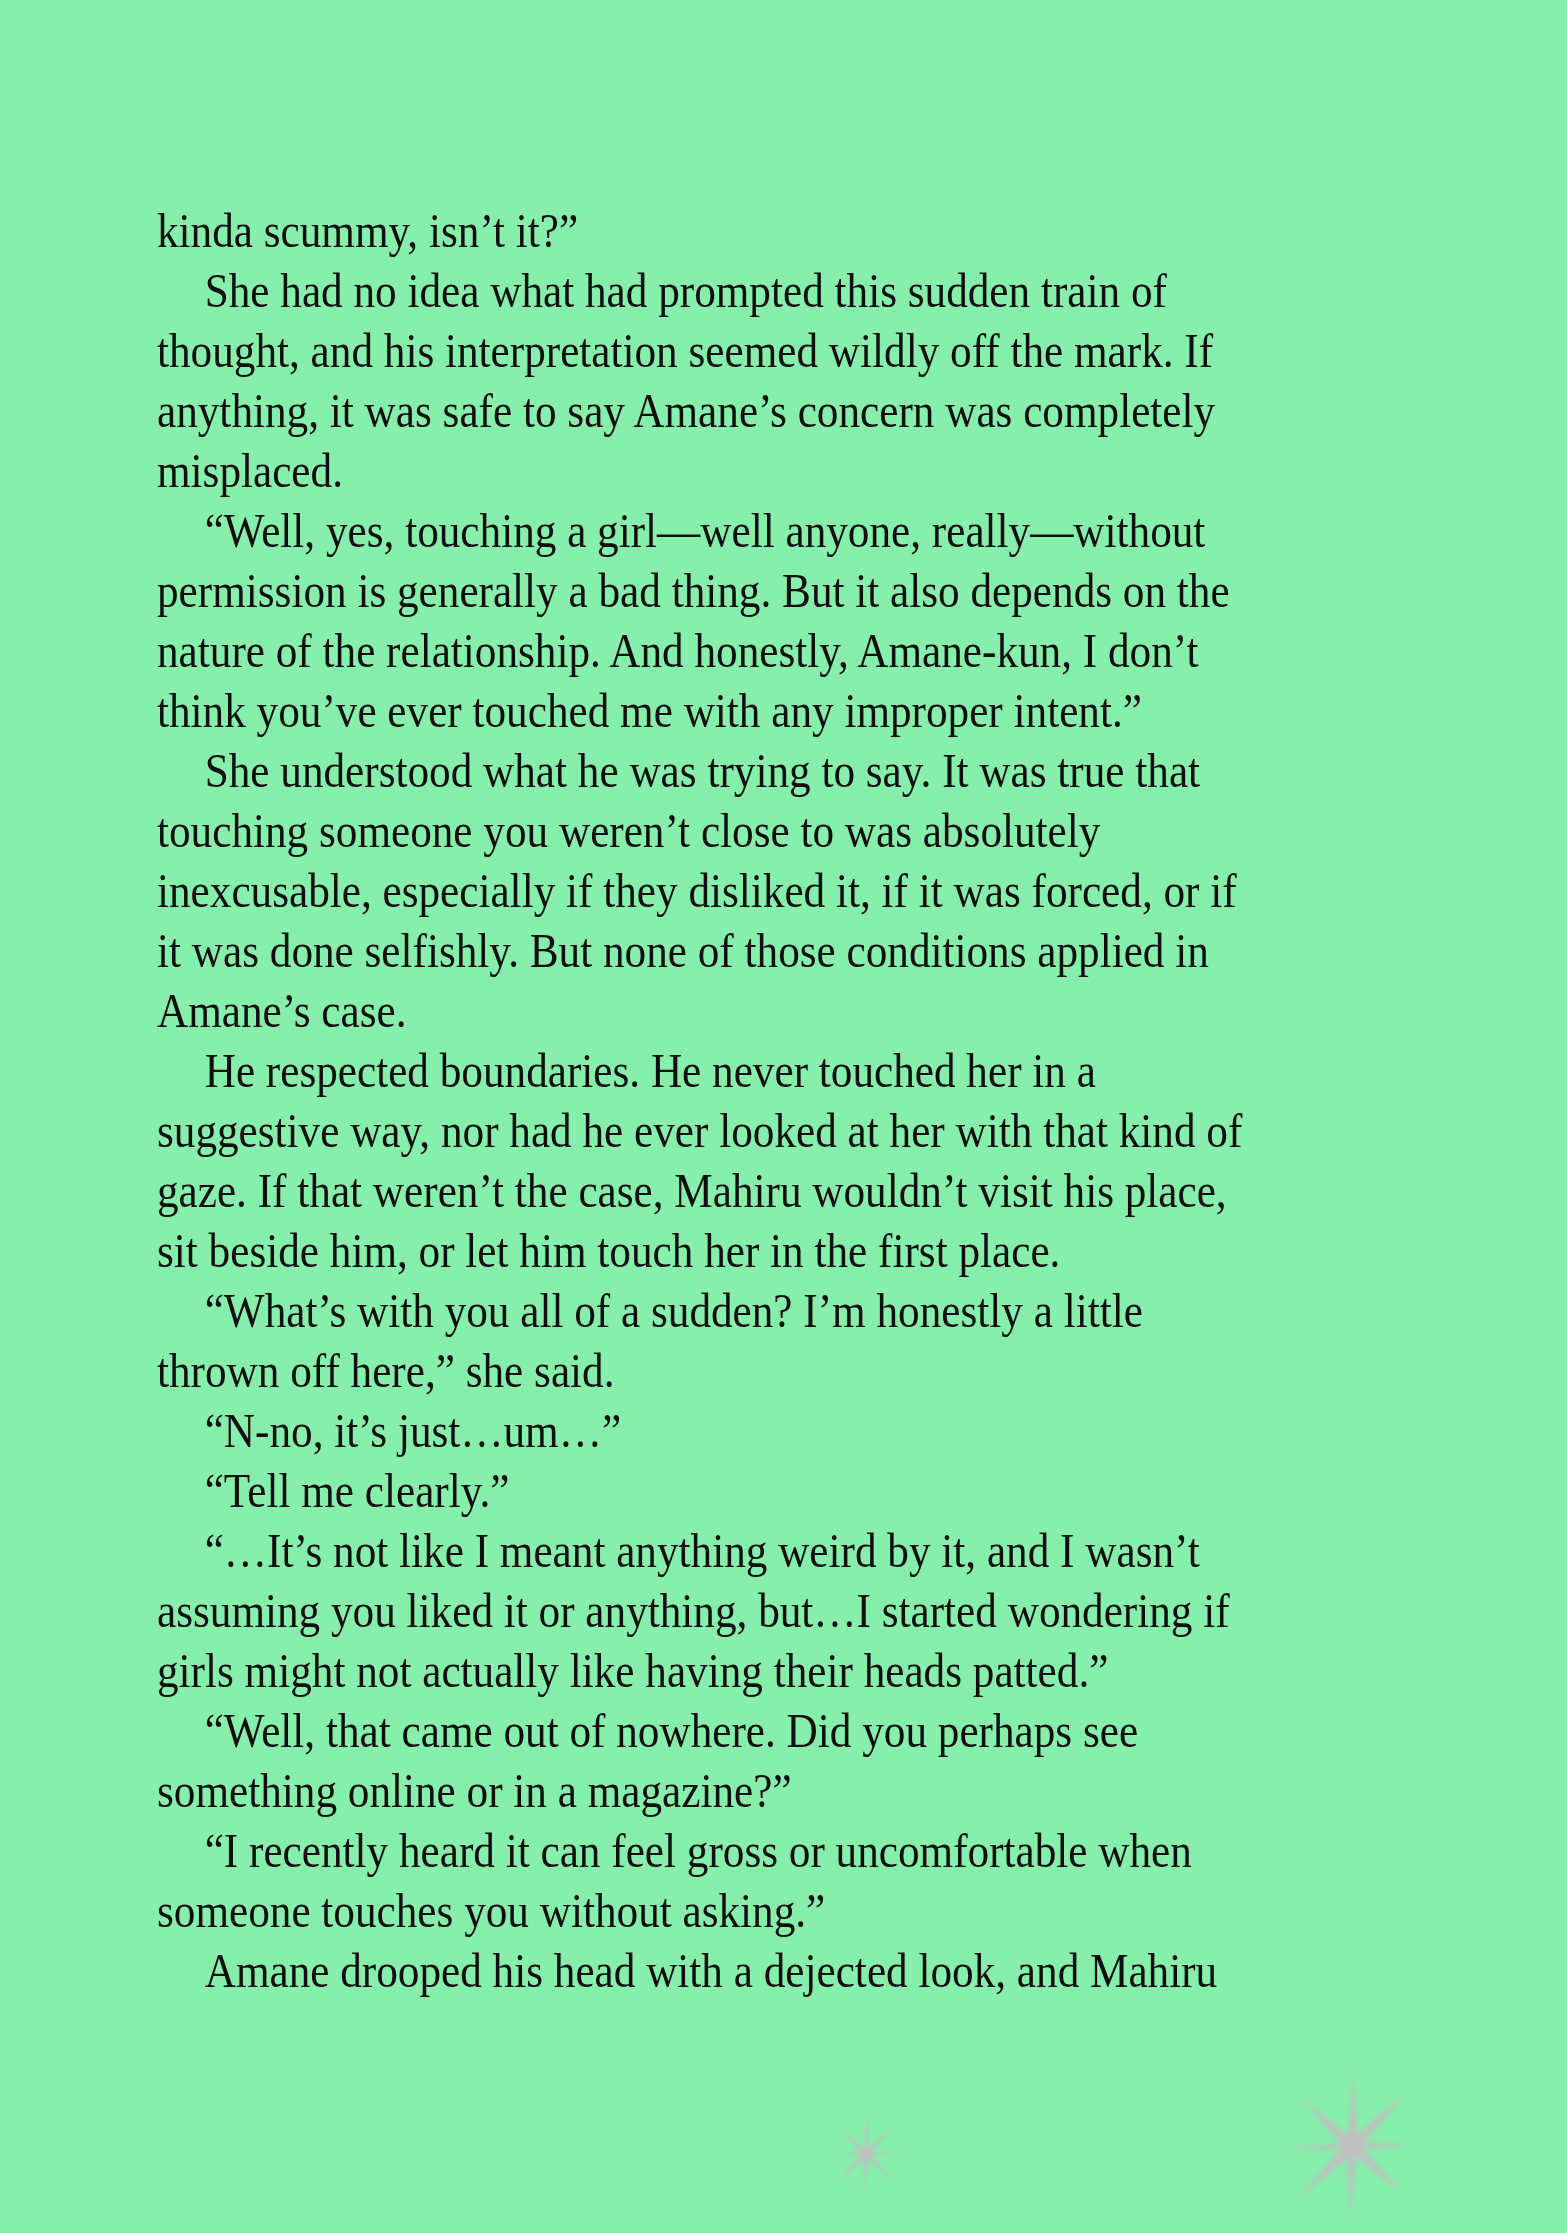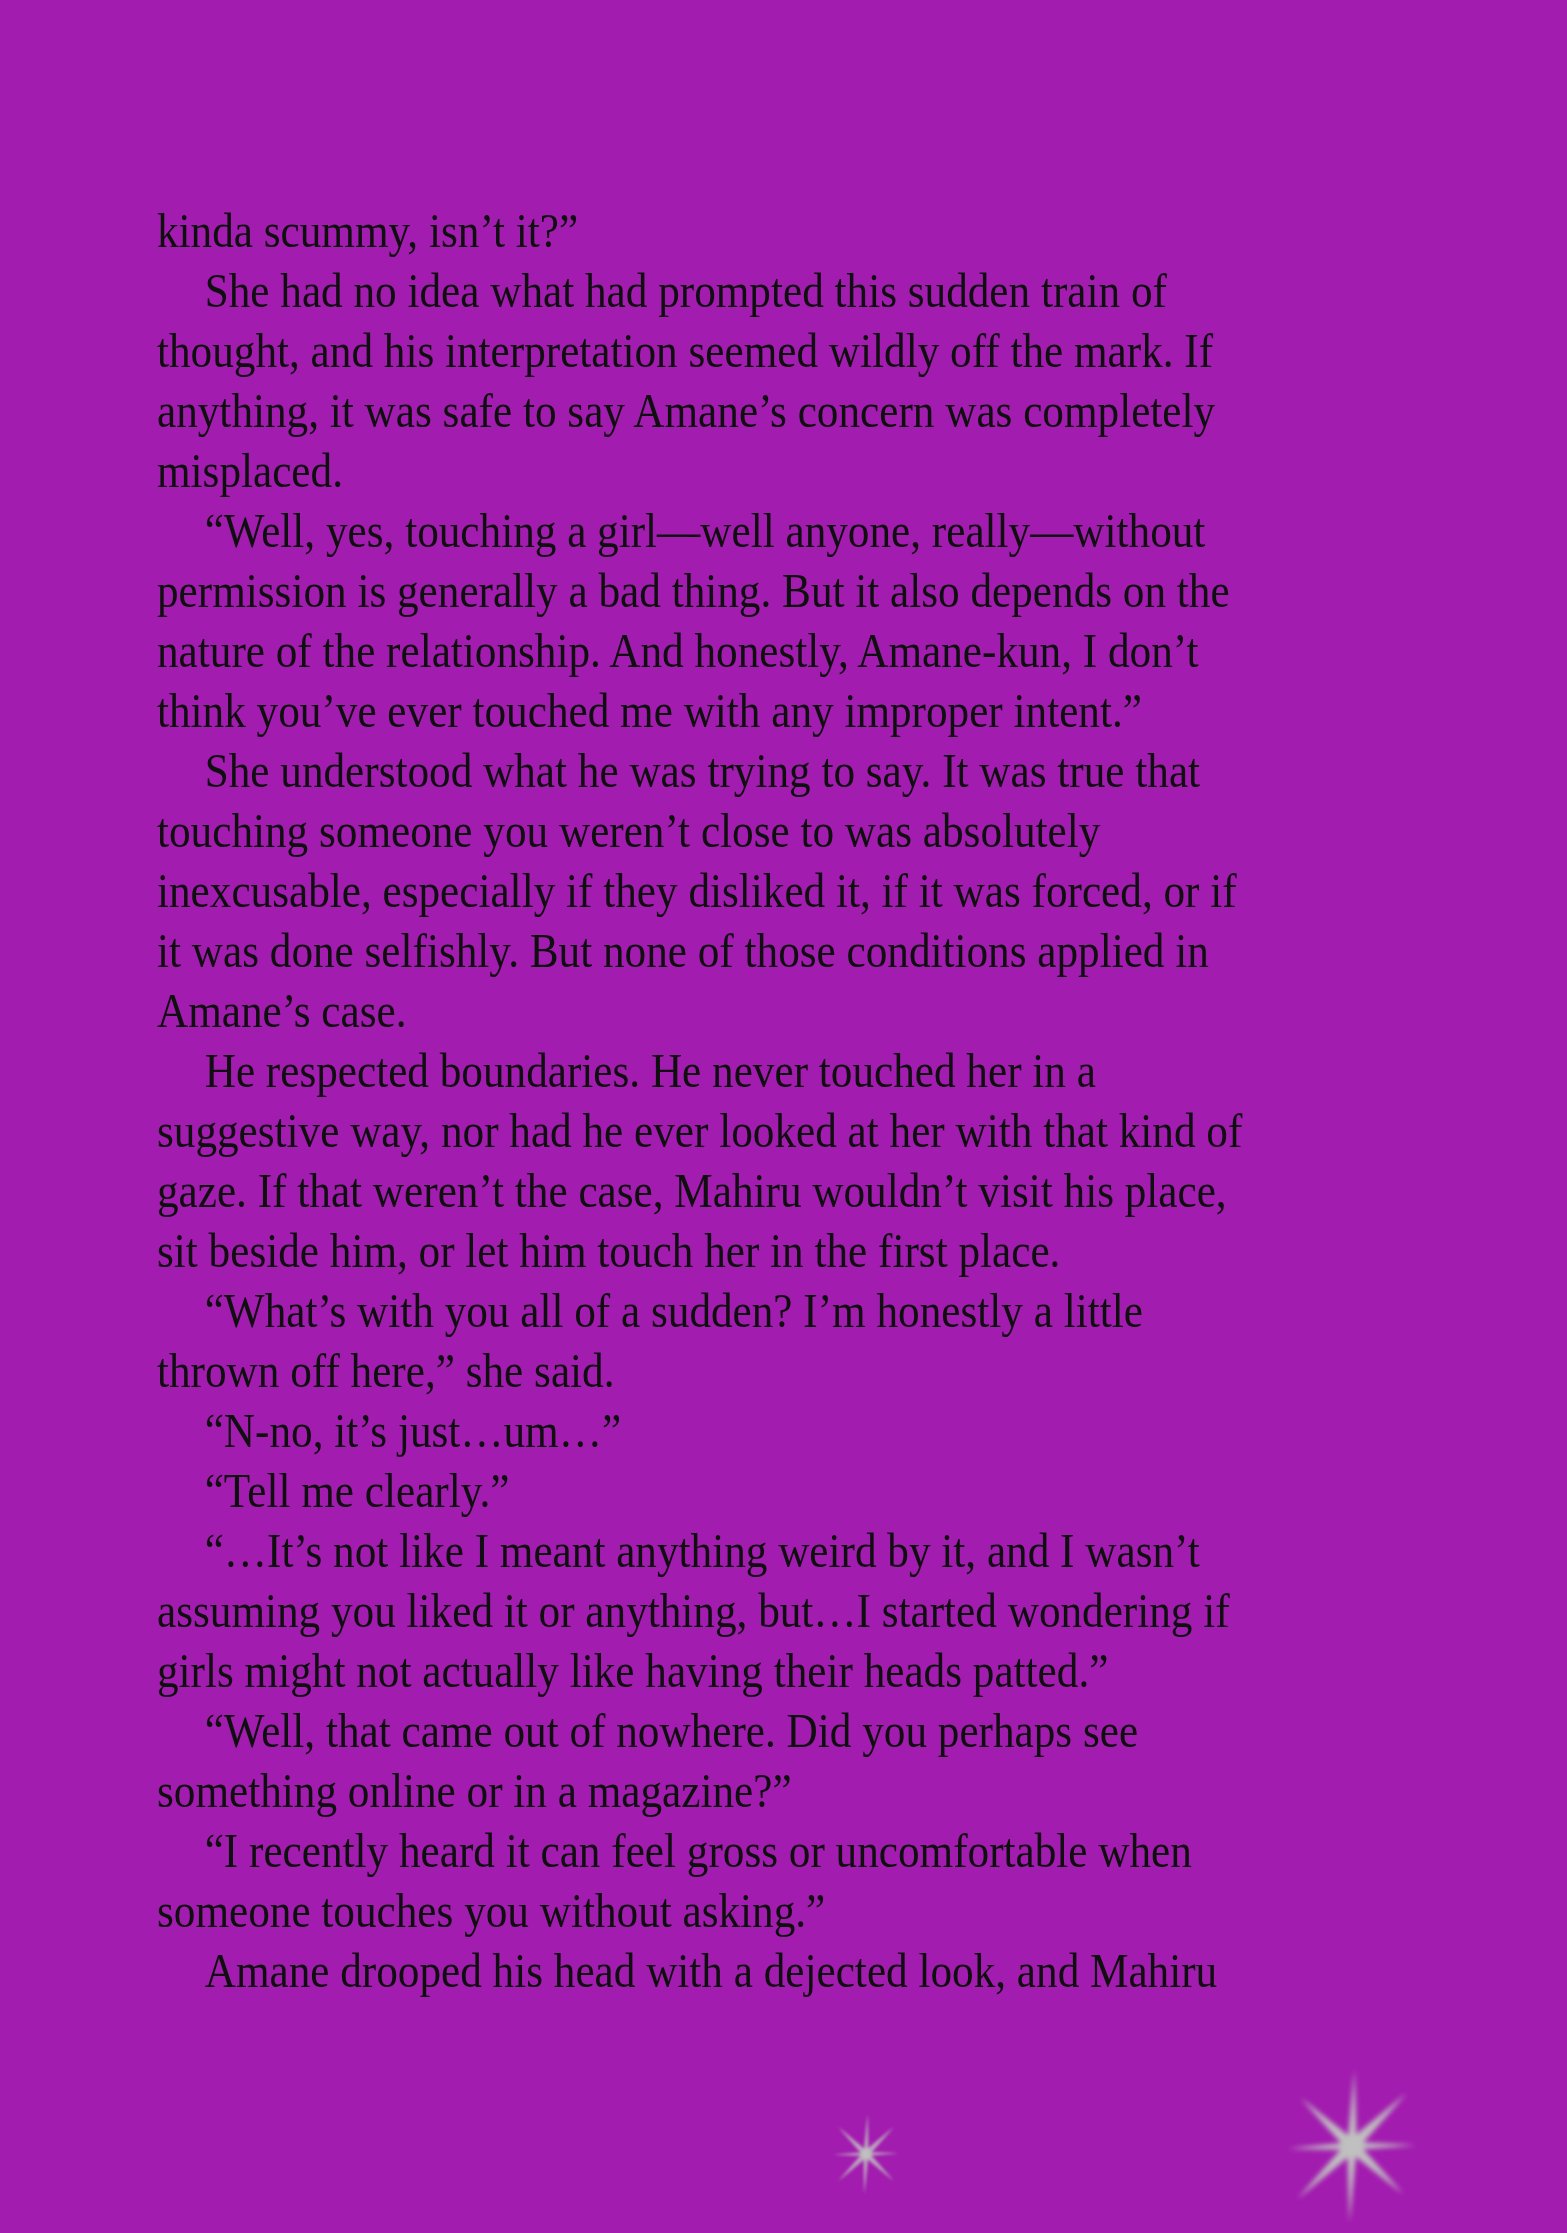--- a/index.html
+++ b/index.html
@@ -10,21 +10,21 @@
     width: 1567px;
     height: 2233px;
     background: #ffffff;
     position: relative;
     overflow: hidden;
     font-family: "Liberation Serif", "DejaVu Serif", serif;
   }
   .page {
     position: absolute;
     inset: 0;
-    background: #a21caf;
+    background: #86efac;
   }
   .text-block {
     position: absolute;
     left: 157px;
     top: 201px;
     width: 1450px;
     color: #0f0f0f;
     font-size: 48px;
     line-height: 60px;
     transform: scaleX(0.9);

